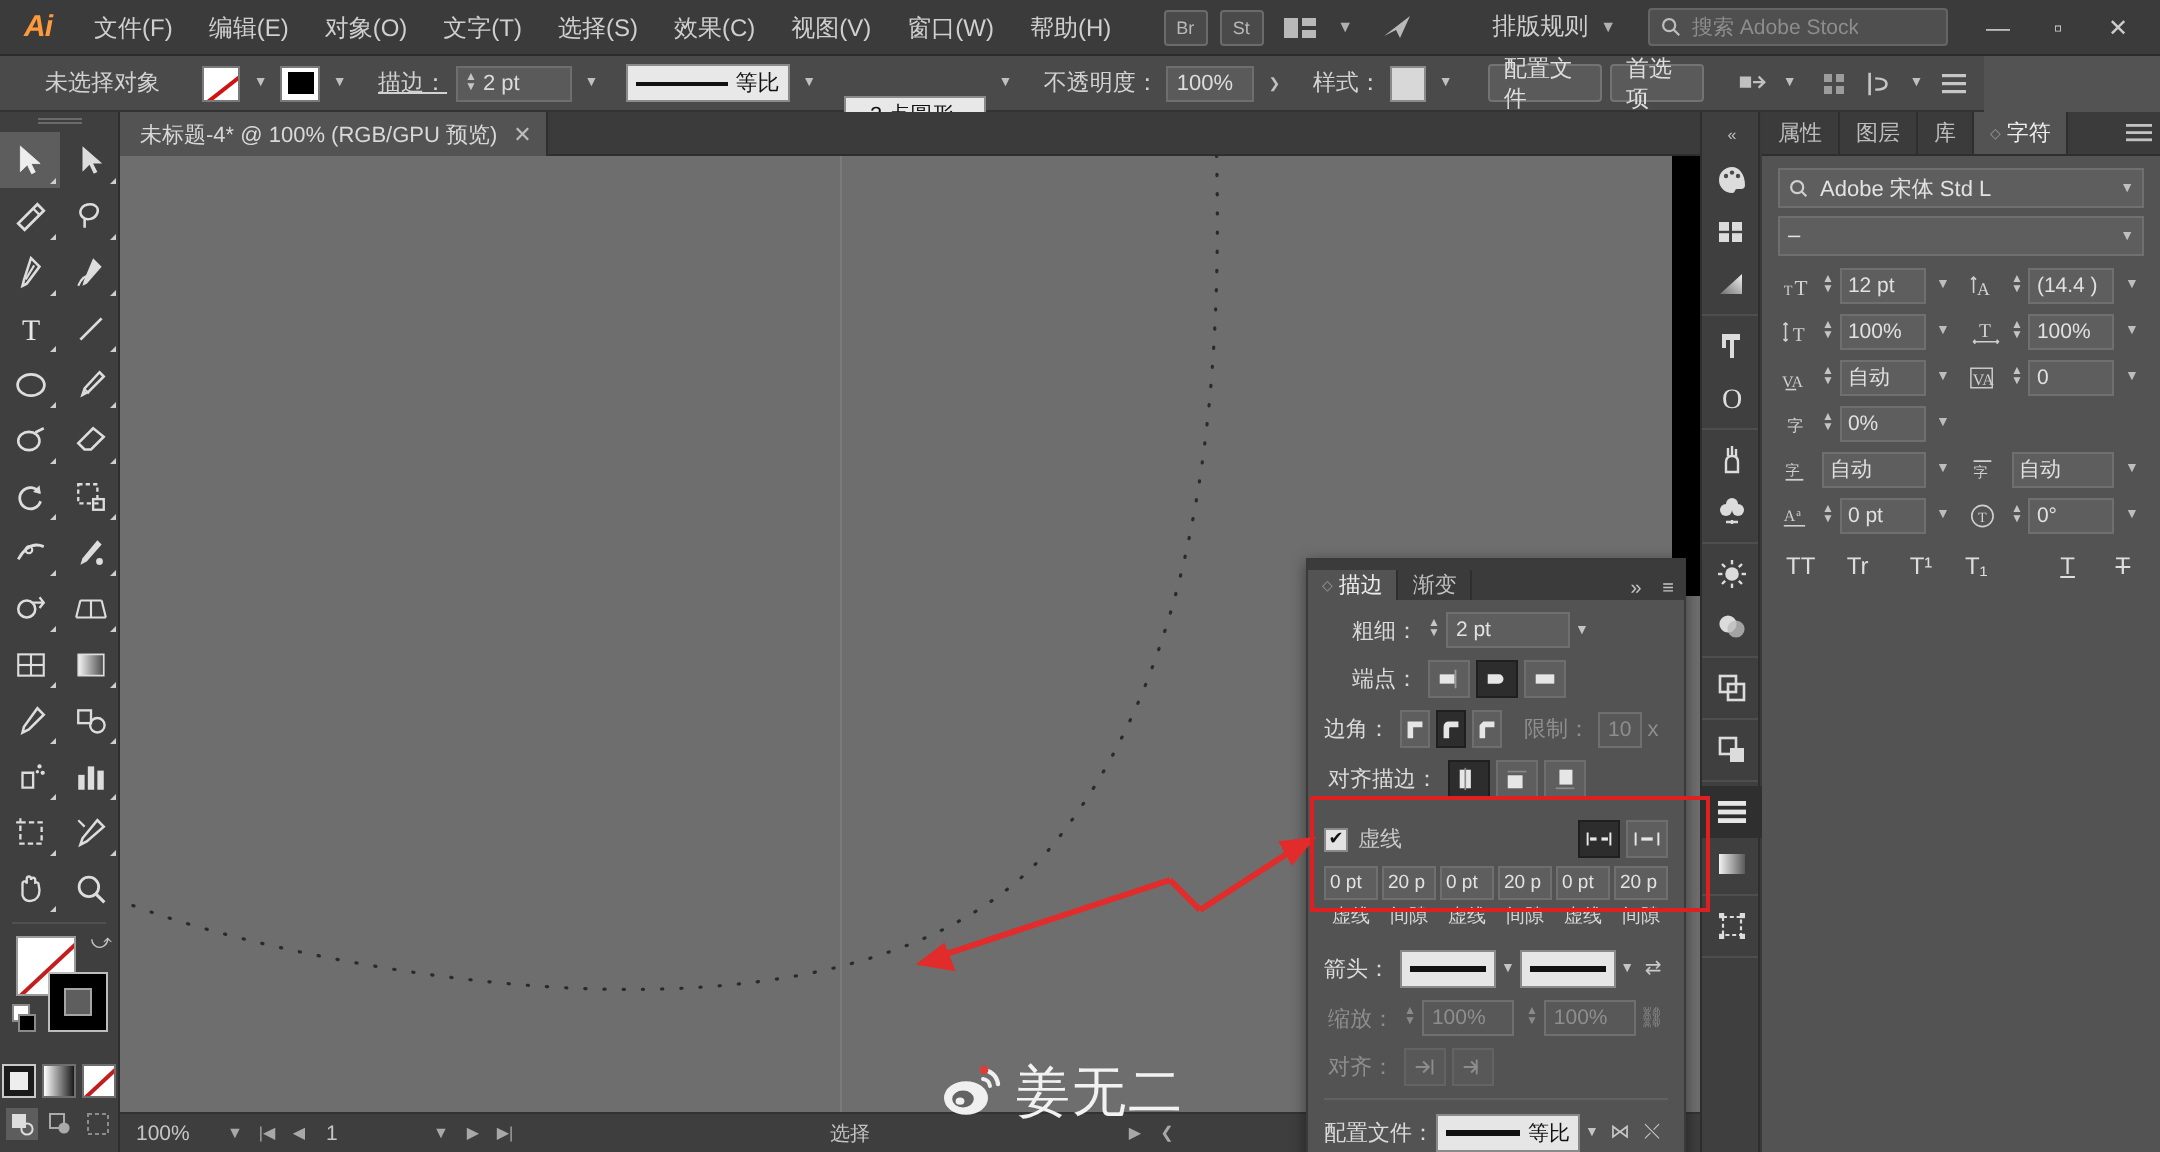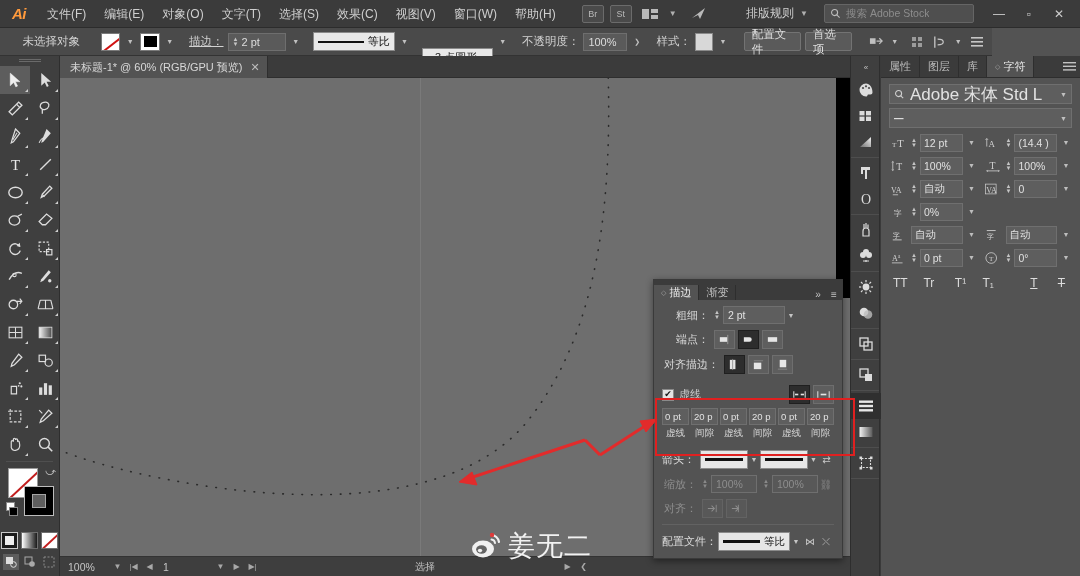--- a/index.html
+++ b/index.html
@@ -238,21 +238,21 @@
     border-right: 1px solid #2e2e2e;
   }
   .ptab.active { background: #535353; color: #ededed; }
   .ptab .dot { font-size: 7px; margin-right: 3px; color: #9a9a9a; }
   .ptab-menu { margin-left: auto; width: 22px; display:flex;align-items:center;justify-content:center; color:#c0c0c0; }
   .charpanel { padding: 6px 8px; }
   .fontrow {
     display: flex; align-items: center; height: 20px; background: #5e5e5e;
     border: 1px solid #6f6f6f; padding: 0 4px; margin-bottom: 4px; gap: 5px;
   }
-  .fontrow .nm { flex: 1; font-size: 17px; color: #e2e2e2; white-space: nowrap; overflow: hidden; }
+  .fontrow .nm { flex: 1; font-size: 11px; color: #e2e2e2; white-space: nowrap; overflow: hidden; }
   .fontrow .cv { font-size: 7px; color: #c0c0c0; }
   .cgrid { display: grid; grid-template-columns: 1fr 1fr; gap: 4px 6px; margin-top: 5px; }
   .cfield { display: flex; align-items: center; gap: 3px; height: 19px; }
   .cicon { width: 19px; height: 17px; display:flex;align-items:center;justify-content:center; color:#d0d0d0; }
   .cicon svg { width: 16px; height: 14px; }
   .cinput {
     flex: 1; height: 18px; background: #5e5e5e; border: 1px solid #6f6f6f;
     display: flex; align-items: center; padding: 0 3px; font-size: 10.5px; color: #e0e0e0;
     min-width: 0;
   }
@@ -683,21 +683,21 @@
         <svg width="12" height="12" viewBox="0 0 12 12">
             <rect x="1" y="1" width="10" height="10" fill="none" stroke="#8c8c8c" stroke-width="1" stroke-dasharray="2 1.5"></rect>
           </svg>
       </div>
     </div>
 
   </div>
 
   <div class="doctabbar">
     <div class="doctab">
-      <span>未标题-1* @ 60% (RGB/GPU 预览)</span>
+      <span>未标题-4* @ 100% (RGB/GPU 预览)</span>
       <span class="x">✕</span>
     </div>
   </div>
 
   <div class="canvaswrap">
     <div class="artboard-edge"></div>
     <div class="black-bar"></div>
     <svg class="canvas-svg" viewBox="0 0 820 478" preserveAspectRatio="none">
       <path d="M548 -10 C 552 120, 540 250, 470 340 C 405 425, 250 430, 100 400 C 40 388, 5 375, -10 368" fill="none" stroke="#2a2a2a" stroke-width="1.6" stroke-linecap="round" stroke-dasharray="0.6 9"></path>
     </svg>
@@ -1081,20 +1081,41 @@
               <path d="M2 4.5 L8 4.5 A2.5 2.5 0 0 1 8 9.5 L2 9.5 Z" fill="#e6e6e6"></path>
             </svg>
         </span>
         <span class="ibtn">
           <svg viewBox="0 0 14 14">
               <rect x="2" y="4.5" width="10" height="5" fill="#e6e6e6"></rect>
             </svg>
         </span>
       </div>
 
+      <div class="sp-row">
+        <span class="sp-lbl">边角：</span>
+        <span class="ibtn">
+          <svg viewBox="0 0 14 14">
+              <path d="M3 12 L3 3 L11 3 L11 6 L6 6 L6 12 Z" fill="#e6e6e6"></path>
+            </svg>
+        </span>
+        <span class="ibtn sel">
+          <svg viewBox="0 0 14 14">
+              <path d="M3 12 L3 6 Q3 3 6 3 L11 3 L11 6 L6.5 6 Q6 6 6 6.8 L6 12 Z" fill="#e6e6e6"></path>
+            </svg>
+        </span>
+        <span class="ibtn">
+          <svg viewBox="0 0 14 14">
+              <path d="M3 12 L3 5 L5 3 L11 3 L11 6 L6 6 L6 12 Z" fill="#e6e6e6"></path>
+            </svg>
+        </span>
+        <span class="sp-lbl dim" style="width:auto;padding:0 4px 0 8px">限制：</span>
+        <span class="sp-num dim" style="width:36px">10</span>
+        <span class="sp-lbl dim" style="width:auto;padding-left:3px">x</span>
+      </div>
 
       <div class="sp-row">
         <span class="sp-lbl w64" style="width:62px">对齐描边：</span>
         <span class="ibtn sel">
           <svg viewBox="0 0 14 14">
               <rect x="2" y="2" width="6" height="10" fill="#e6e6e6"></rect>
               <line x1="5" y1="1" x2="5" y2="13" stroke="#8a8a8a" stroke-width=".9"></line>
             </svg>
         </span>
         <span class="ibtn">

